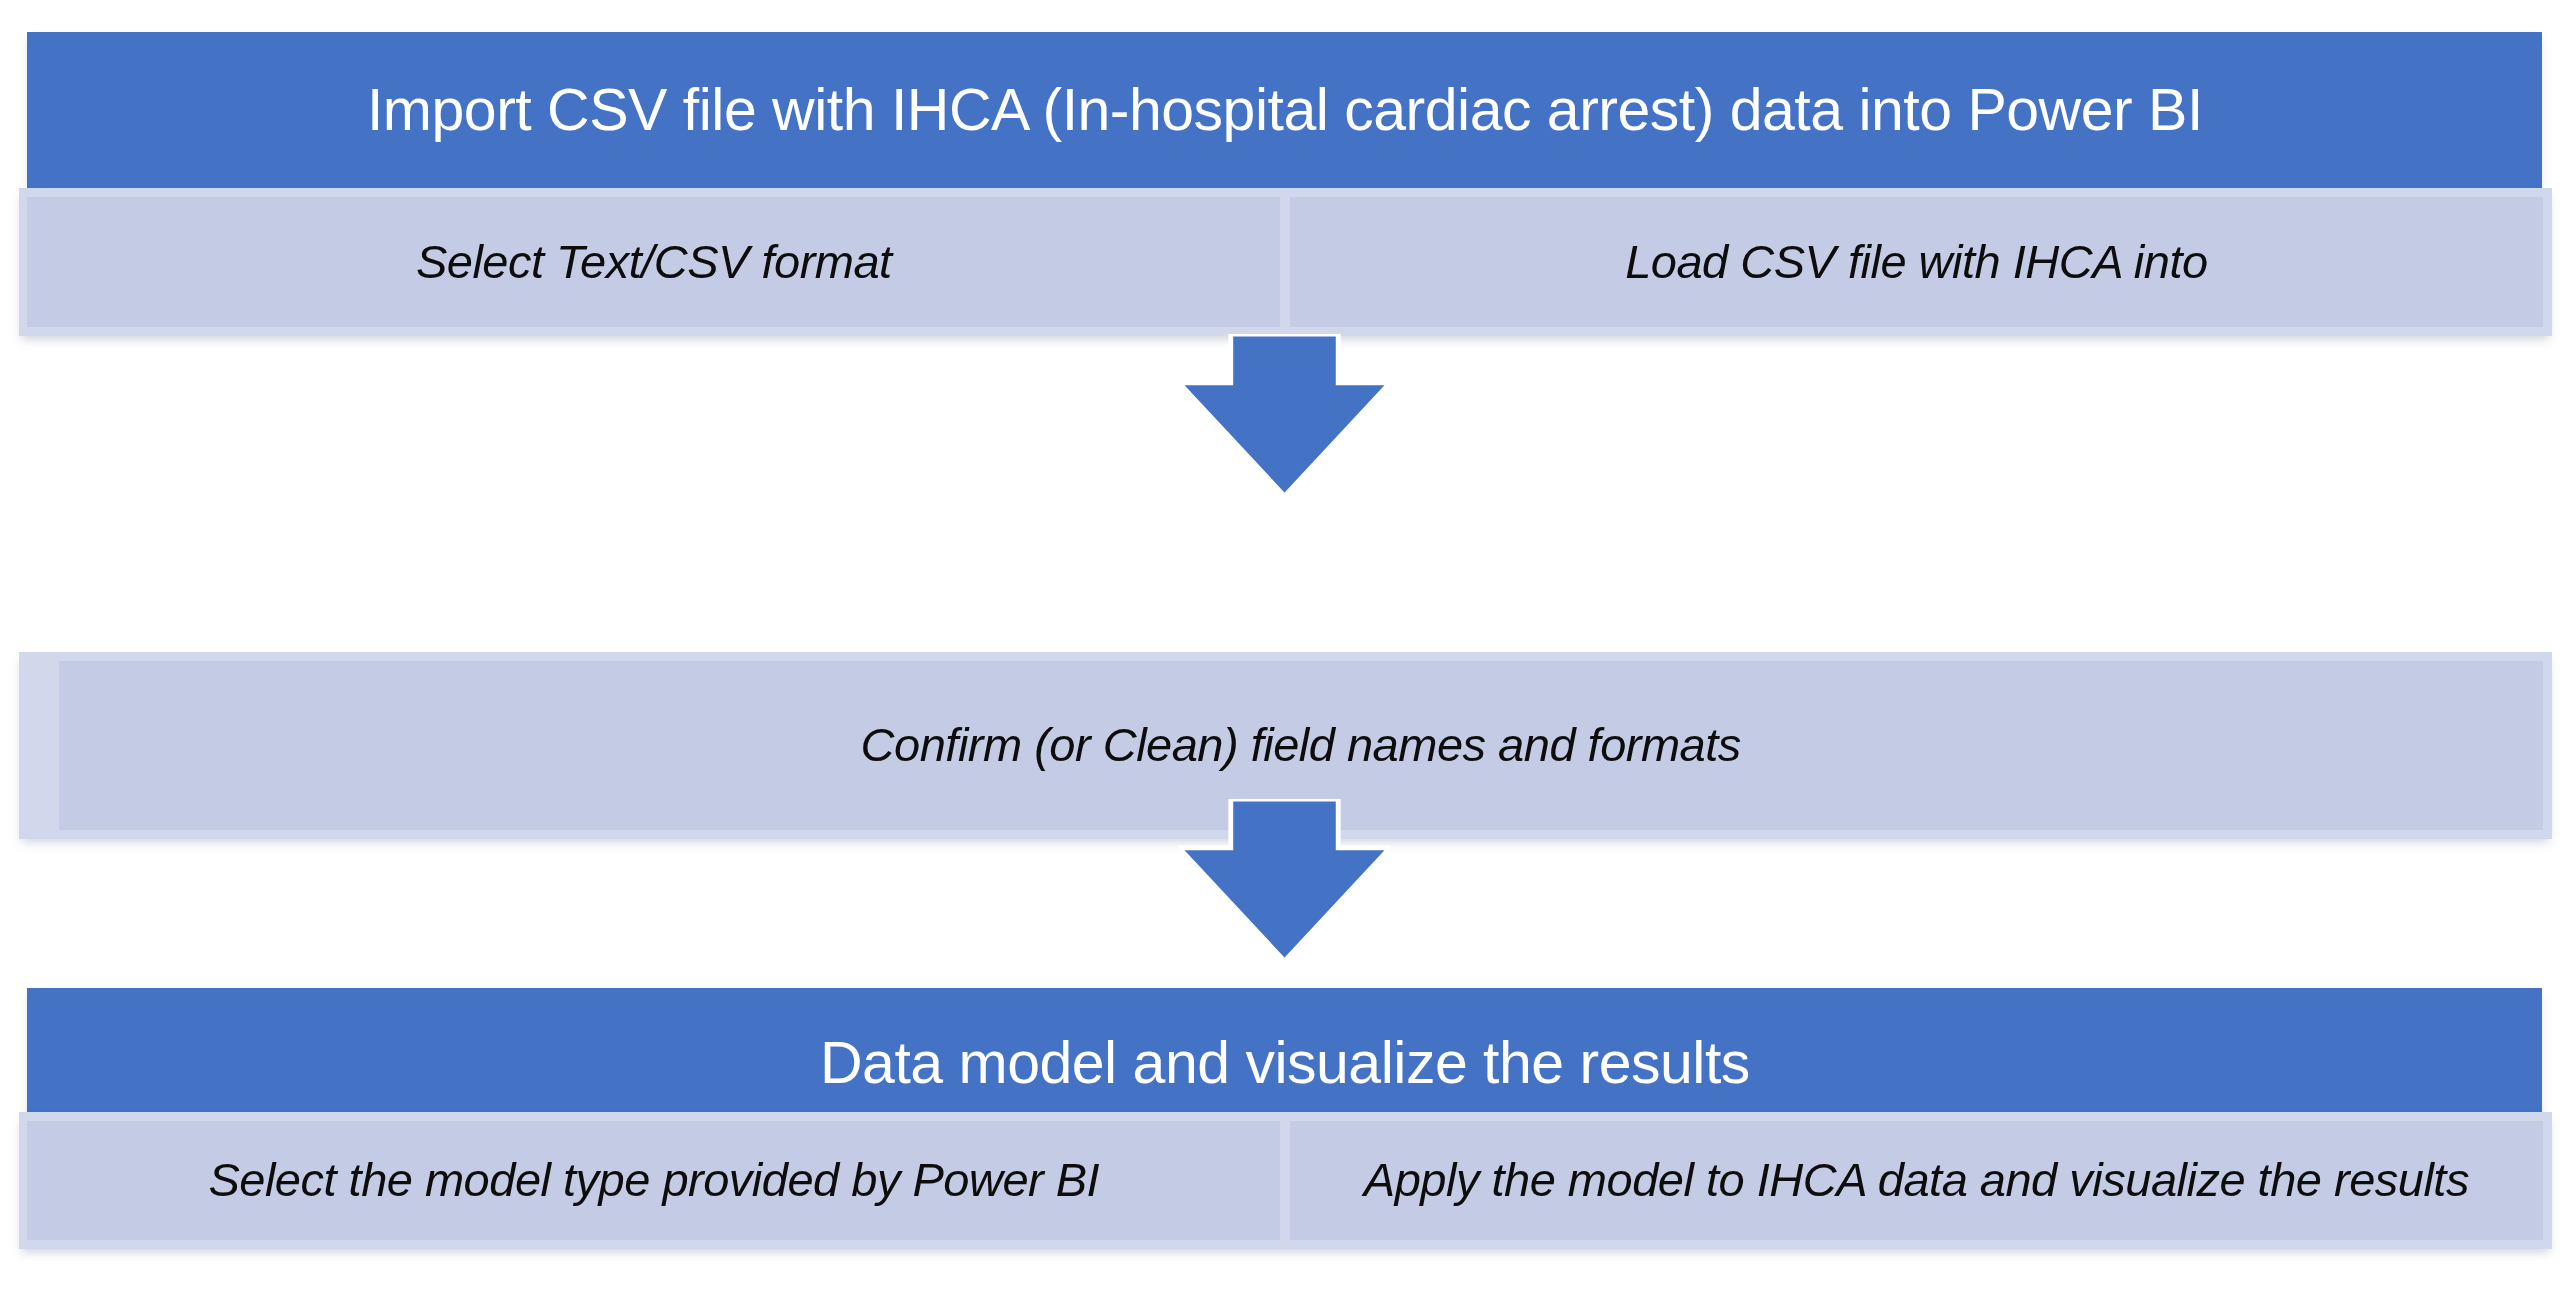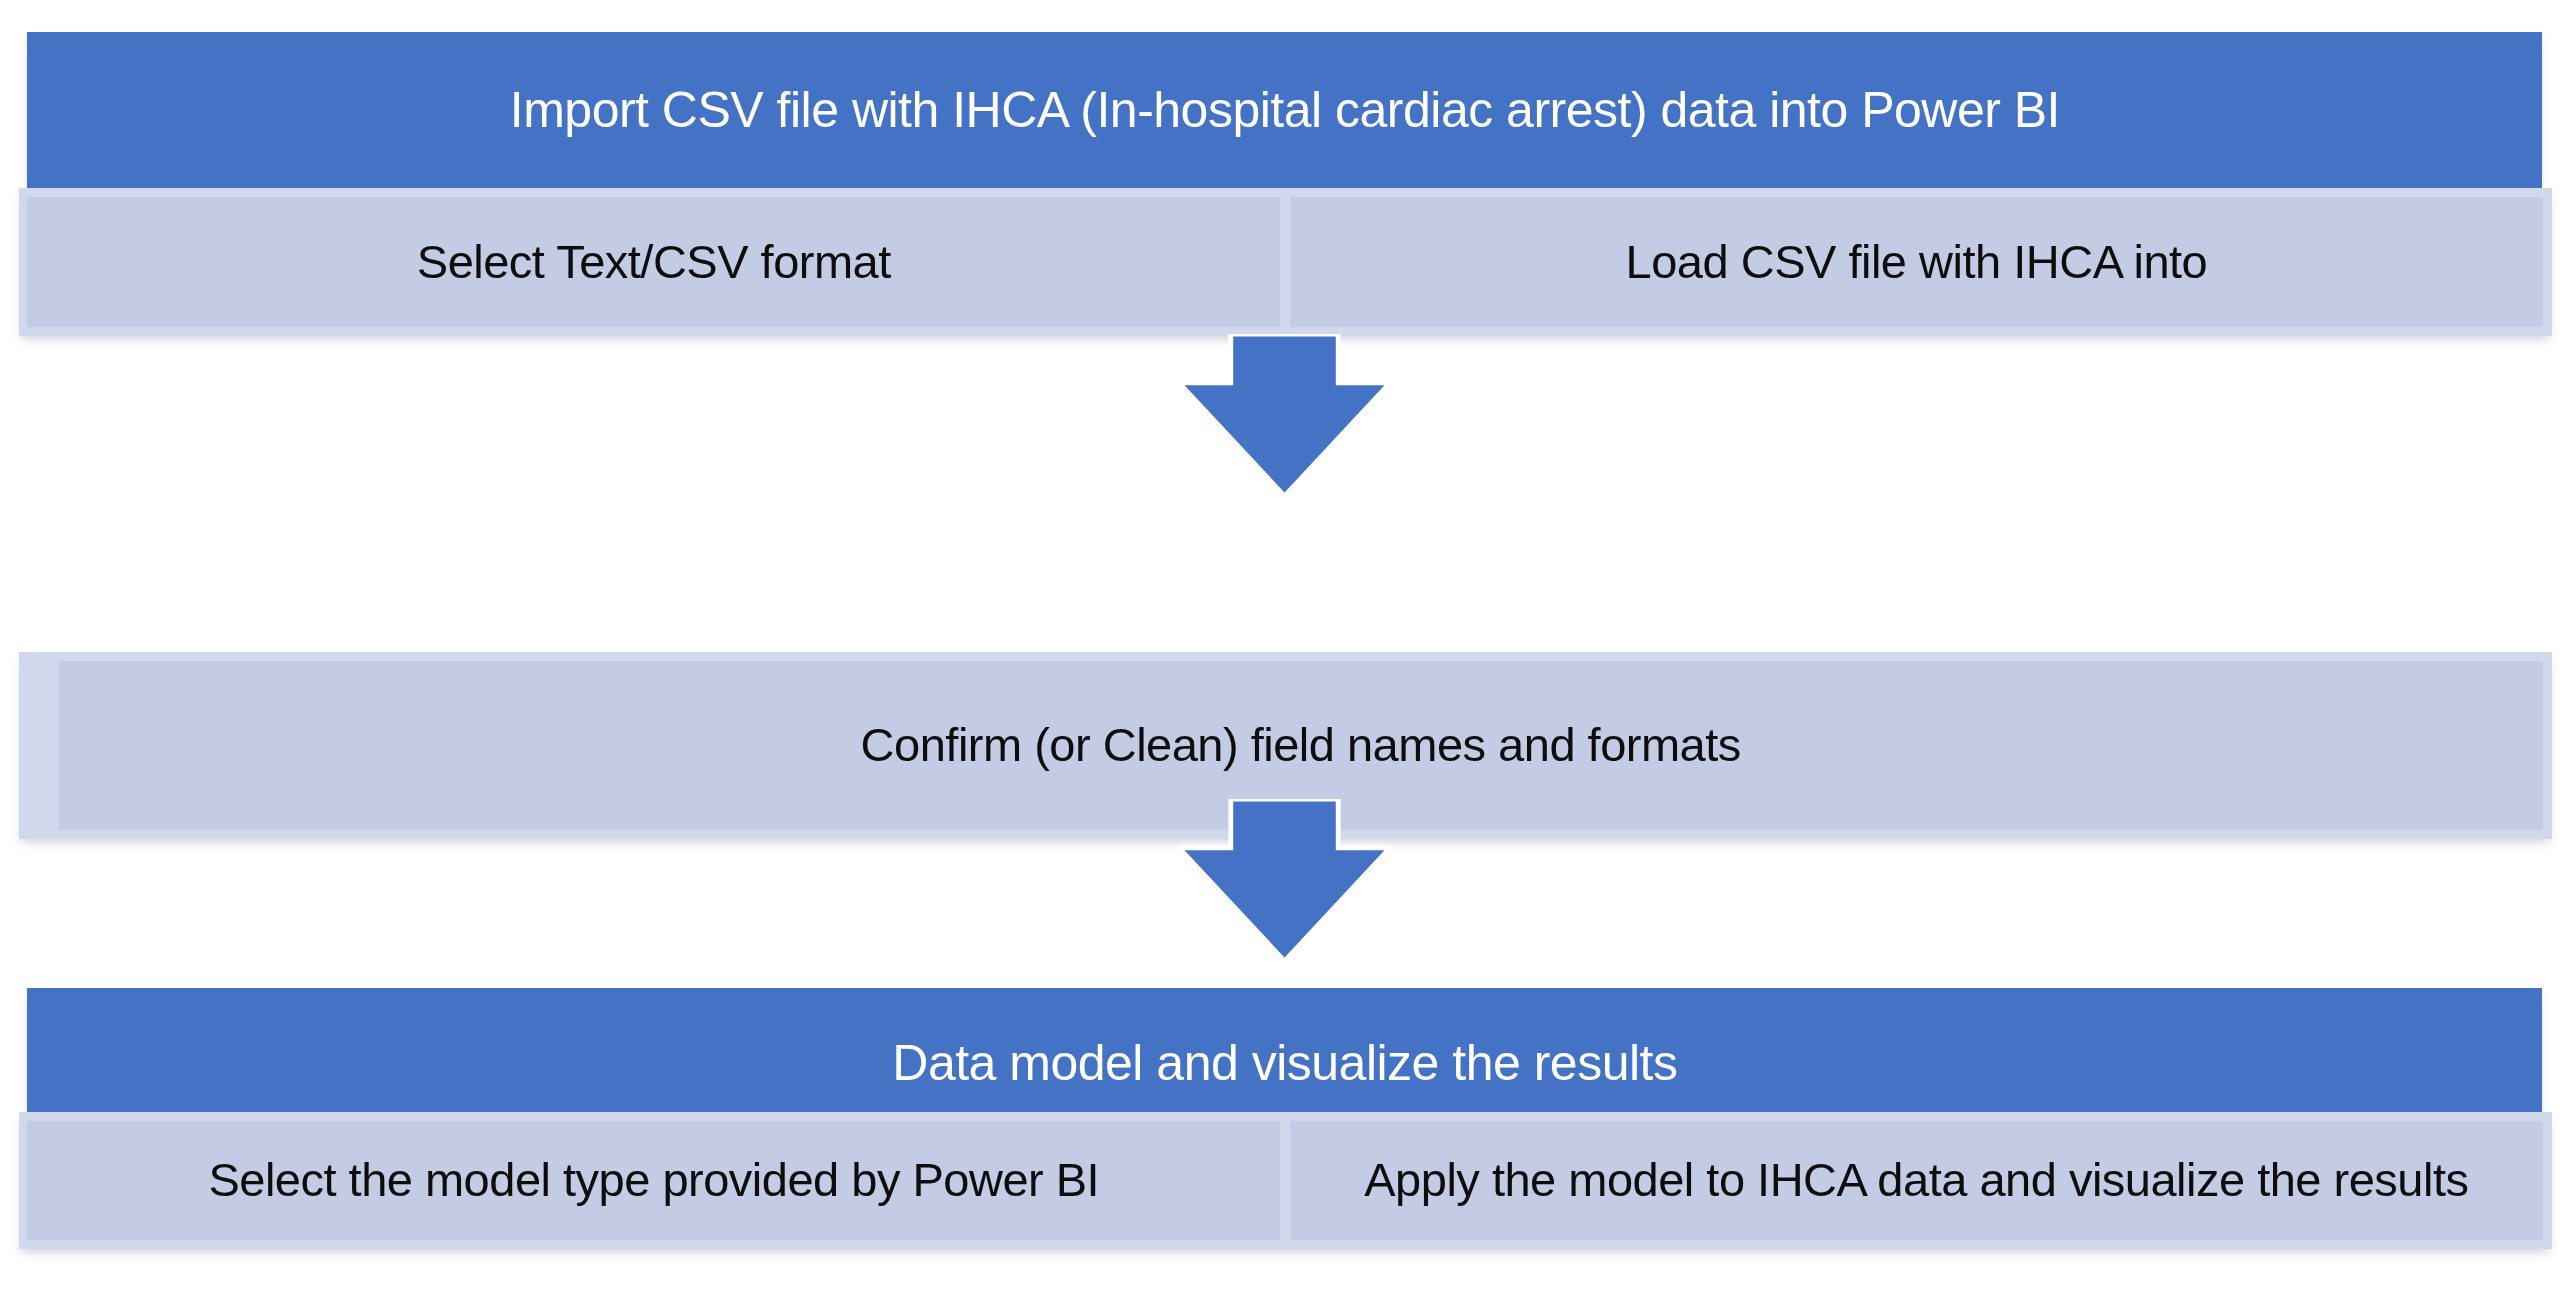--- a/index.html
+++ b/index.html
@@ -20,21 +20,21 @@
   .stage-header {
     position: absolute;
     left: 27.4px;
     width: 2515px;
     background: var(--header-fill, #4472C4);
     color: var(--header-text, #ffffff);
     display: flex;
     align-items: center;
     justify-content: center;
     text-align: center;
-    font-size: 50px;
+    font-size: 59px;
     letter-spacing: -0.5px;
     z-index: 1;
     box-shadow: 0 4.9px 8.8px -2px rgba(110, 120, 150, 0.30);
   }
   #stage1-header { top: 32px;  height: 156px; }
   #stage2-header { top: 497px; height: 155px; }
   #stage3-header { top: 962px; height: 150px; margin-top: 26px; }
 
   
   .step-row {
@@ -59,20 +59,21 @@
     color: var(--step-text, #0D0D0D);
     display: flex;
     align-items: center;
     justify-content: center;
     text-align: center;
     font-size: 47px;
     letter-spacing: -0.5px;
     line-height: 1.2;
     padding: 0 49px;
     box-sizing: border-box;
+    font-style: italic;
   }
 
   
   .down-arrow {
     position: absolute;
     left: 1179px;
     width: 211px;
     height: 167px;
     z-index: 2;
   }

